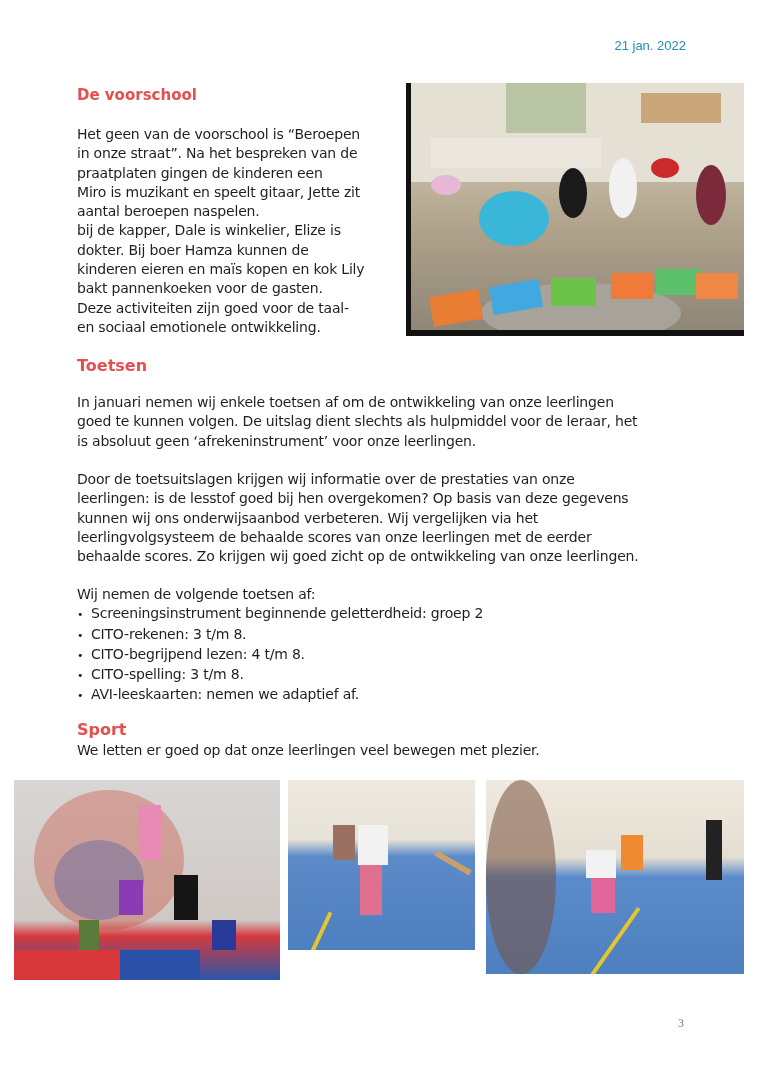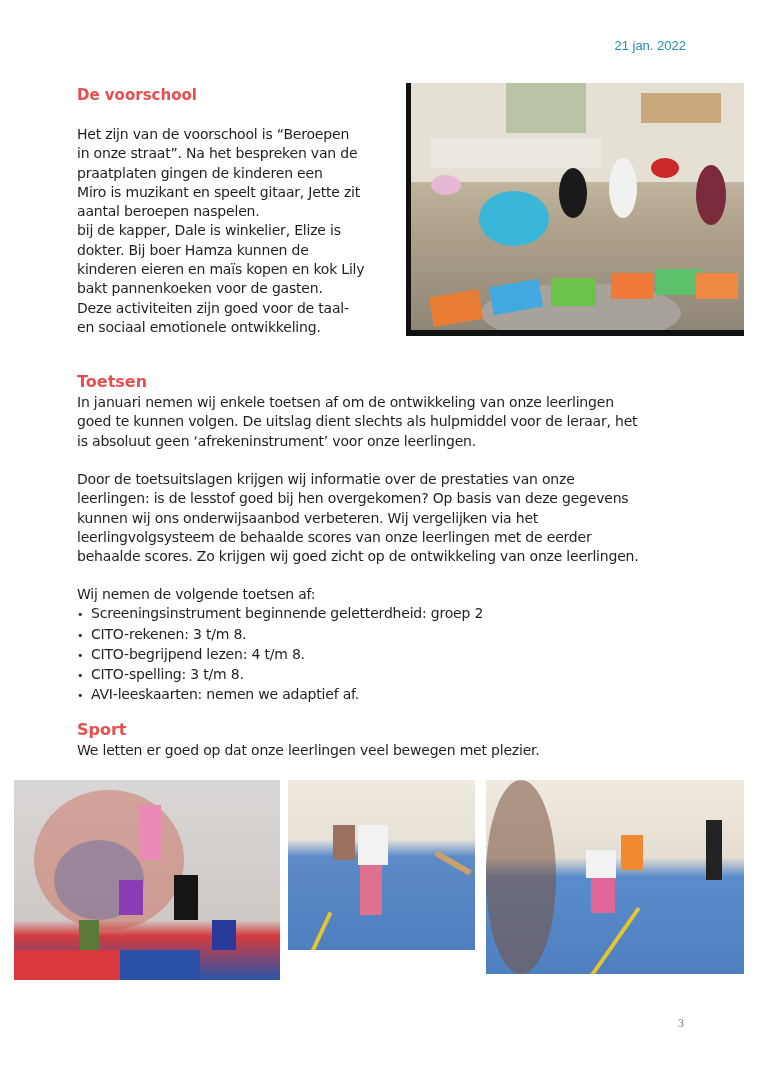--- a/index.html
+++ b/index.html
@@ -1,21 +1,21 @@
 <!DOCTYPE html>
 <html><head>
 <meta charset="utf-8">
 <style>
   html, body { margin:0; padding:0; background:#ffffff; }
   body { width:763px; height:1080px; position:relative; overflow:hidden;
          font-family:"Liberation Sans", sans-serif; color:#222; }
   .date { position:absolute; top:38px; right:77px; font-size:13px; font-weight:normal; color:#1f8fb5; }
   .h { position:absolute; font-weight:bold; color:#e5504f; font-family:"DejaVu Sans", sans-serif; }
   .h1 { left:77px; top:86px; font-size:15px; }
-  .h2 { left:77px; top:372px; font-size:16px; }
+  .h2 { left:77px; top:356px; font-size:16px; }
   .h3 { left:77px; top:720px; font-size:16px; }
   .p { position:absolute; left:77px; font-size:14px; line-height:19.3px; font-family:"DejaVu Sans", sans-serif; letter-spacing:-0.2px; color:#1f1f1f; }
   .p1 { top:125px; width:325px; }
   .p1 div { white-space:nowrap; }
   .p2 { top:393px; width:620px; }
   .p3 { top:470px; width:620px; }
   .p4 { top:585px; width:620px; }
   .p5 { top:741px; width:620px; }
   .line { white-space:nowrap; }
   ul.bul { list-style:none; margin:0; padding:0; }
@@ -30,21 +30,21 @@
   .rect { position:absolute; }
   .pagenum { position:absolute; left:678px; top:1016px; font-size:12px; color:#777; font-family:"Liberation Serif", serif; }
 </style>
 </head>
 <body>
 
 <div class="date">21 jan. 2022</div>
 
 <div class="h h1">De voorschool</div>
 <div class="p p1">
-  <div>Het zijn van de voorschool is “Beroepen</div>
+  <div>Het geen van de voorschool is “Beroepen</div>
   <div>in onze straat”. Na het bespreken van de</div>
   <div>praatplaten gingen de kinderen een</div>
   <div>Miro is muzikant en speelt gitaar, Jette zit</div>
   <div>aantal beroepen naspelen.</div>
   <div>bij de kapper, Dale is winkelier, Elize is</div>
   <div>dokter. Bij boer Hamza kunnen de</div>
   <div>kinderen eieren en maïs kopen en kok Lily</div>
   <div>bakt pannenkoeken voor de gasten.</div>
   <div>Deze activiteiten zijn goed voor de taal-</div>
   <div>en sociaal emotionele ontwikkeling.</div>

